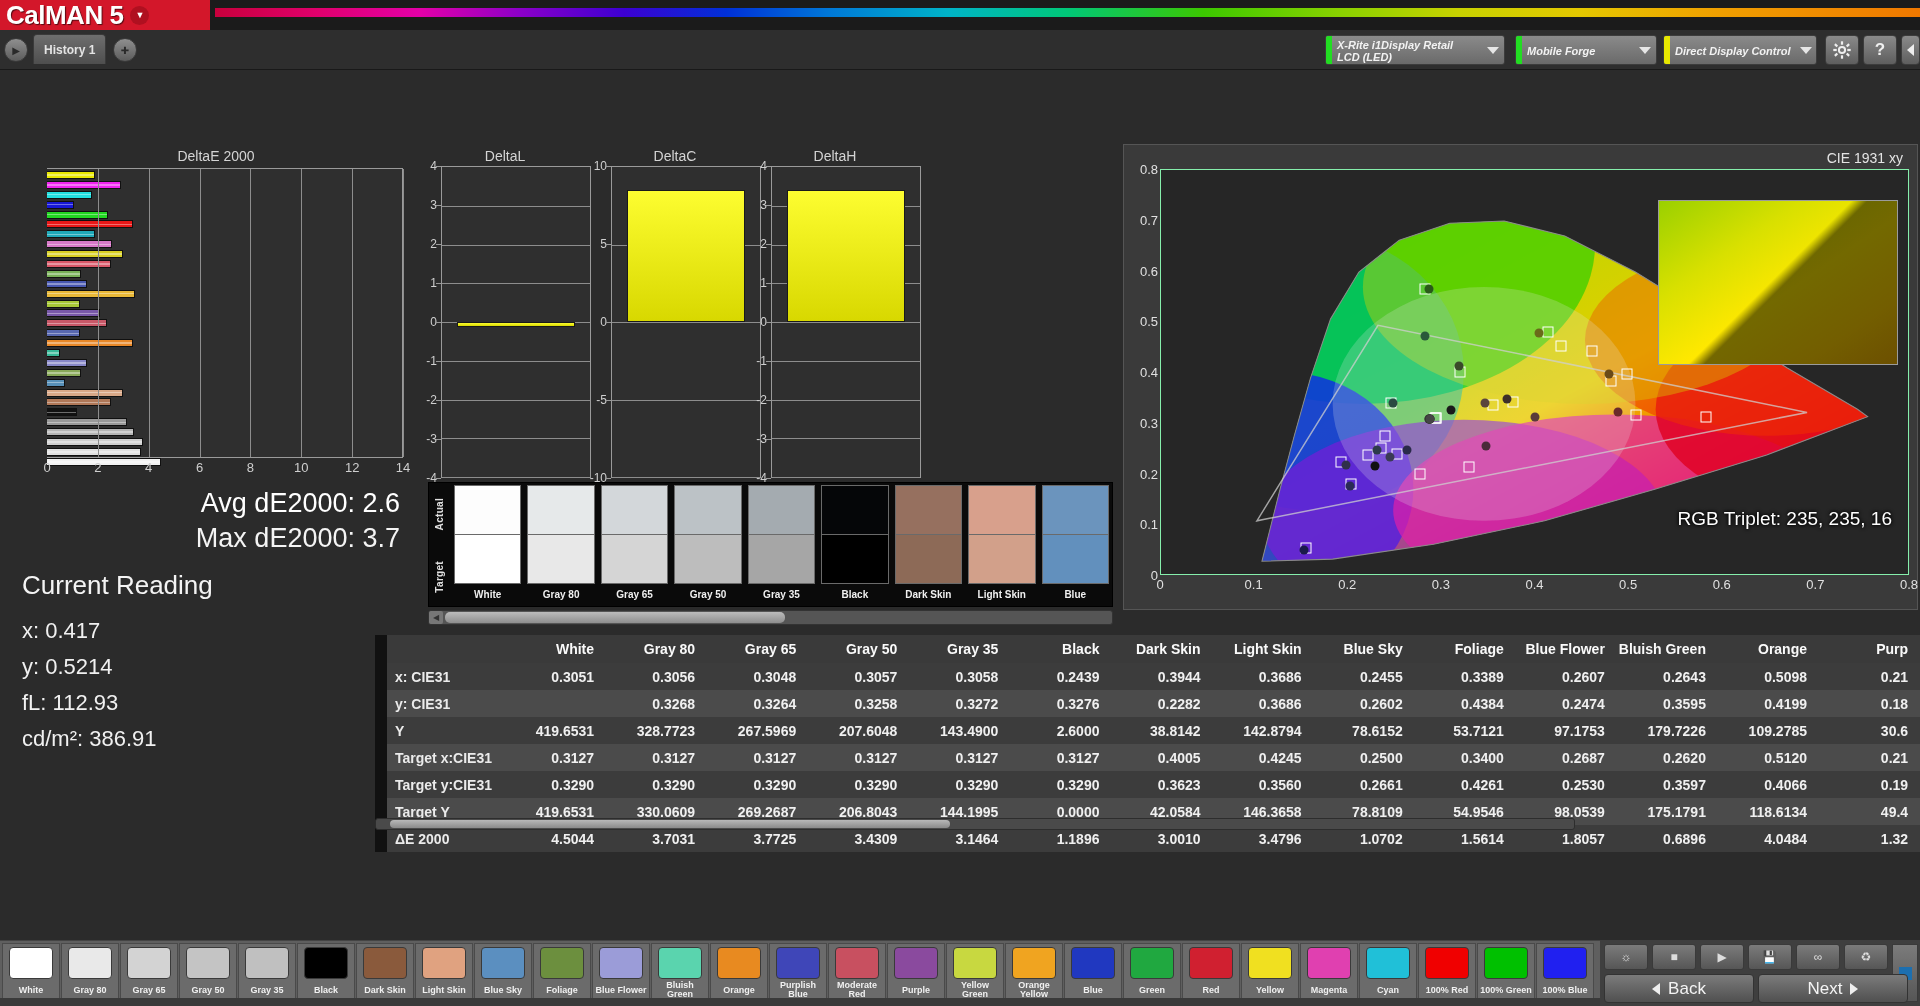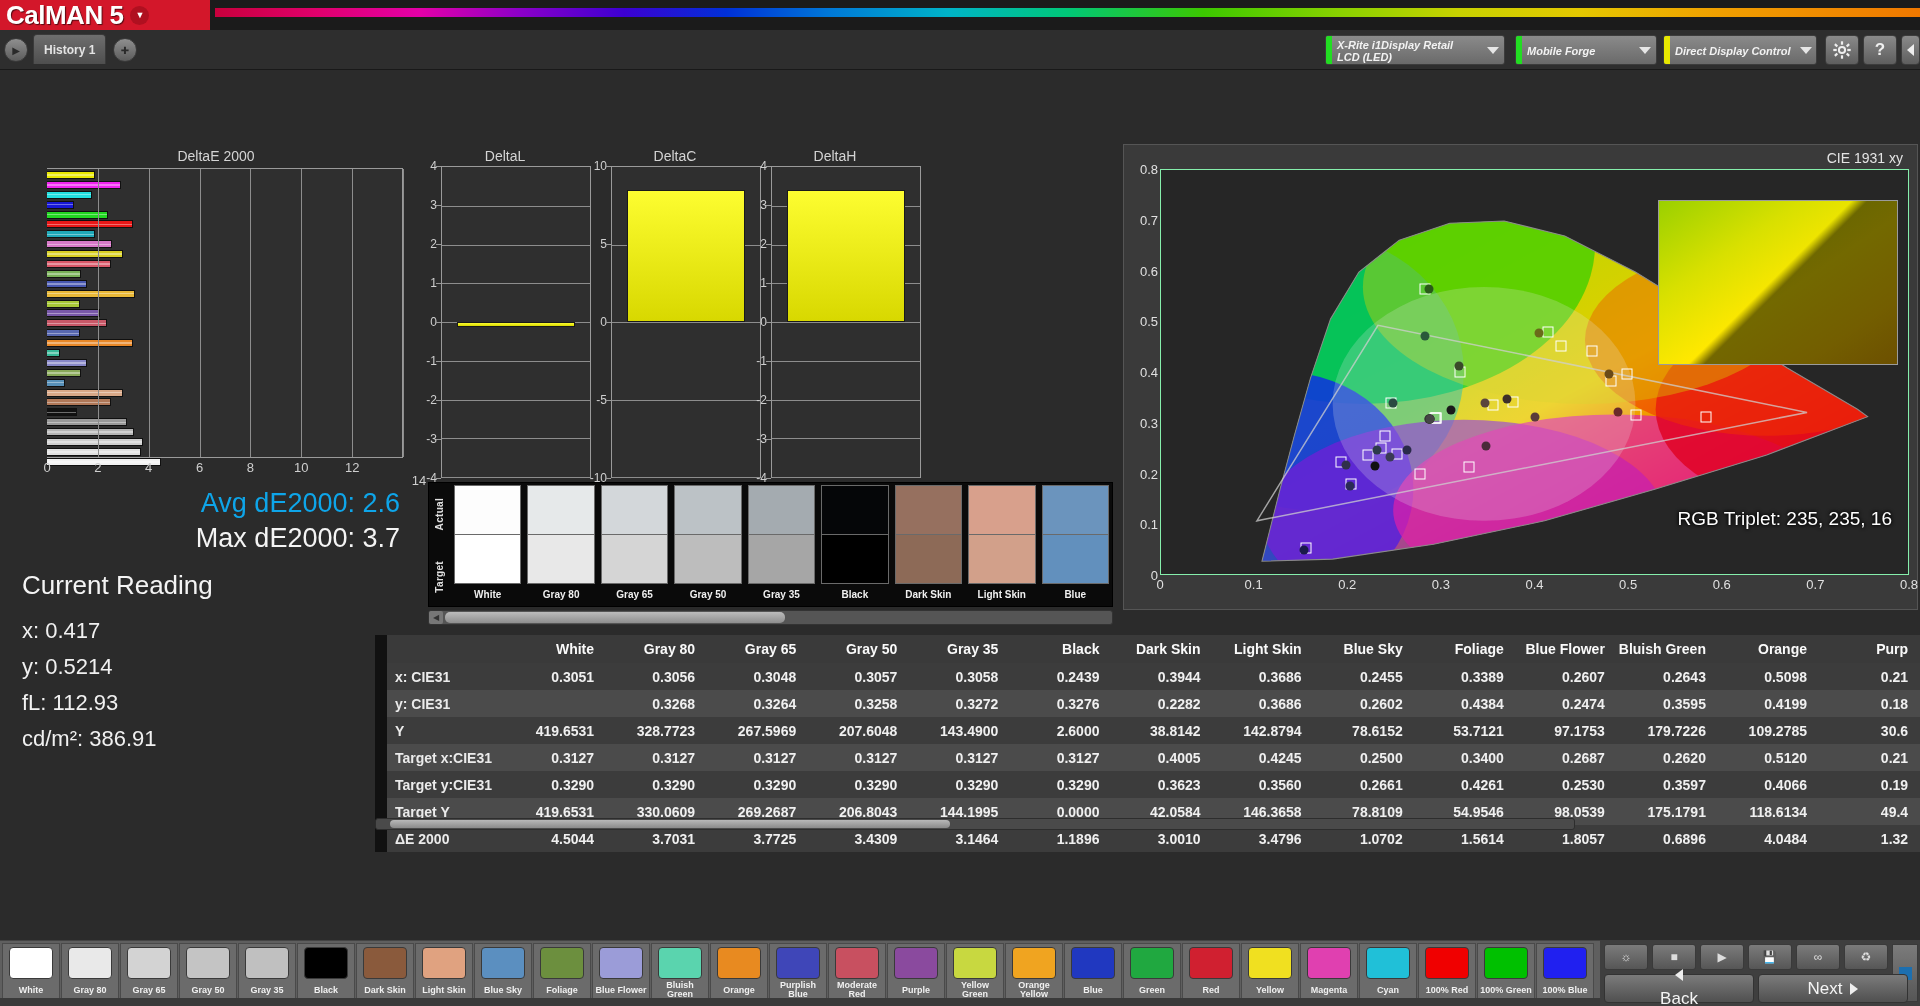--- a/index.html
+++ b/index.html
@@ -104,21 +104,21 @@
     height:8px; margin-bottom:1.9px; border:1px solid #101010; border-left:none;
     position:relative;
   }
   .de-bar::after {
     content:''; position:absolute; left:0; right:0; top:38%; height:24%;
     background:rgba(255,255,255,.38);
   }
   #de-xaxis { position:relative; left:25px; width:356px; height:20px; }
   .de-xtick { position:absolute; top:2px; font-size:13px; color:#cfcfcf; transform:translateX(-50%); }
 
-  #avg-de { position:absolute; left:0; width:400px; top:418px; text-align:right; font-size:27px; color:#0ea5e9; }
+  #avg-de { position:absolute; left:0; width:400px; top:418px; text-align:right; font-size:27px; color:#ffffff; }
   #max-de { position:absolute; left:0; width:400px; top:453px; text-align:right; font-size:27px; color:#f4f4f4; }
 
   #cur-read-title { position:absolute; left:22px; top:500px; font-size:26px; color:#f4f4f4; }
   .cur-line { position:absolute; left:22px; font-size:22px; color:#f0f0f0; }
   #cur-x  { top:548px; }
   #cur-y  { top:584px; }
   #cur-fl { top:620px; }
   #cur-cd { top:656px; }
 
   
@@ -240,21 +240,21 @@
   #br-i1 { left:4px; } #br-i2 { left:52px; } #br-i3 { left:100px; }
   #br-i4 { left:148px; } #br-i5 { left:196px; } #br-i6 { left:244px; }
   #br-stop { position:absolute; left:292px; top:4px; width:26px; height:58px;
              background:linear-gradient(#7b7b7b,#565656); border:1px solid #3a3a3a;
              display:flex; align-items:center; justify-content:center; }
   #br-stop i { width:13px;height:13px;background:#1c6fb0;display:block; }
   #btn-back {
     position:absolute; left:4px; top:34px; width:150px; height:29px;
     background:linear-gradient(#7b7b7b,#505050); border:1px solid #333; border-radius:4px;
     display:flex; align-items:center; justify-content:center; gap:8px;
-    font-size:17px; color:#f4f4f4;flex-direction:column;
+    font-size:17px; color:#f4f4f4;
   }
   #btn-next {
     position:absolute; left:158px; top:34px; width:150px; height:29px;
     background:linear-gradient(#7b7b7b,#505050); border:1px solid #333; border-radius:4px;
     display:flex; align-items:center; justify-content:center; gap:8px;
     font-size:17px; color:#f4f4f4;
   }
   .nav-caret { width:0;height:0;border-top:6px solid transparent;border-bottom:6px solid transparent; }
   .nav-caret.l { border-right:8px solid #eee; }
   .nav-caret.r { border-left:8px solid #eee; }
@@ -382,21 +382,21 @@
         <div class="de-vgrid" style="left: 356px;"></div>
       </div>
     <div id="de-xaxis">
         <span class="de-xtick" style="left: 0px;">0</span>
         <span class="de-xtick" style="left: 50.8571px;">2</span>
         <span class="de-xtick" style="left: 101.714px;">4</span>
         <span class="de-xtick" style="left: 152.571px;">6</span>
         <span class="de-xtick" style="left: 203.429px;">8</span>
         <span class="de-xtick" style="left: 254.286px;">10</span>
         <span class="de-xtick" style="left: 305.143px;">12</span>
-        <span class="de-xtick" style="left: 372px; margin-top: 13px;">14</span>
+        <span class="de-xtick" style="left: 356px;">14</span>
       </div>
   </div>
 
   <div id="avg-de">Avg dE2000: 2.6</div>
   <div id="max-de">Max dE2000: 3.7</div>
 
   <div id="cur-read-title">Current Reading</div>
   <div class="cur-line" id="cur-x">x: 0.417</div>
   <div class="cur-line" id="cur-y">y: 0.5214</div>
   <div class="cur-line" id="cur-fl">fL: 112.93</div>

